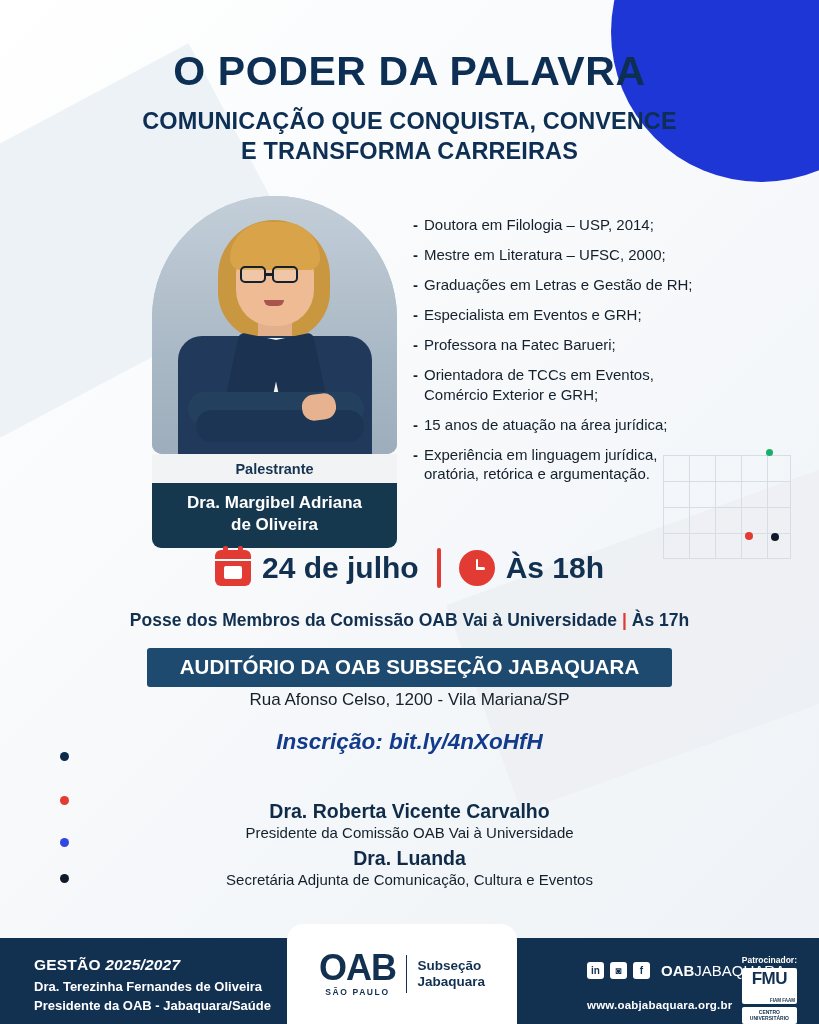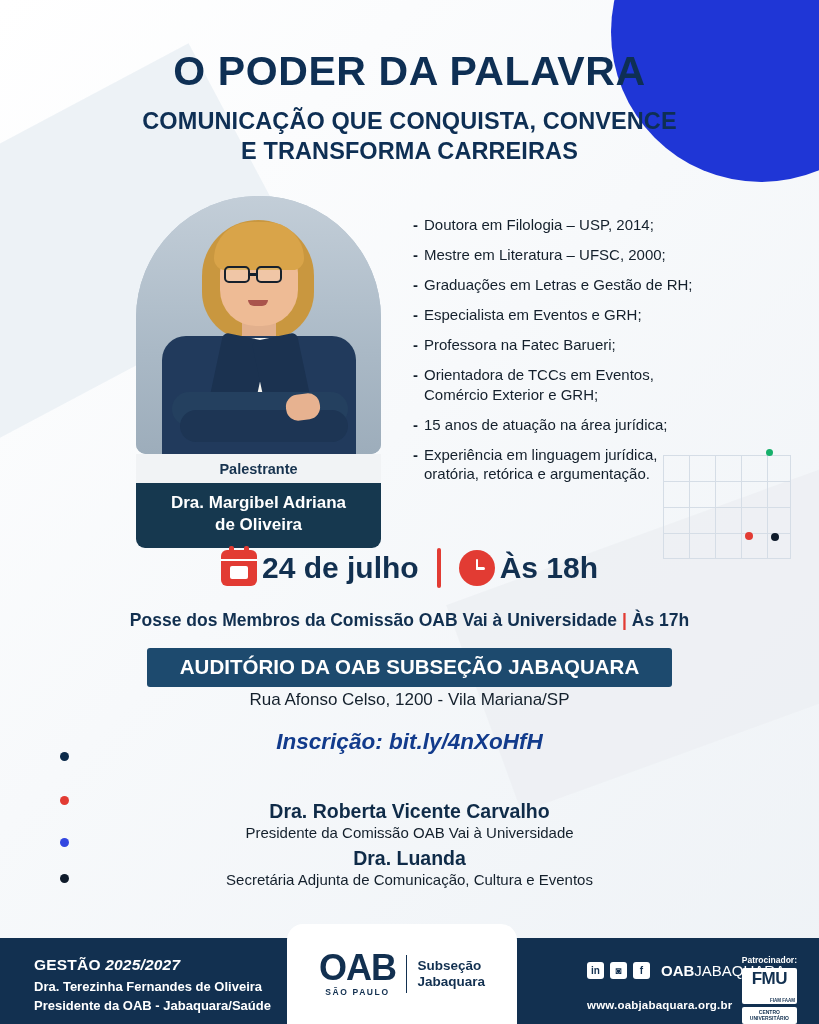--- a/index.html
+++ b/index.html
@@ -72,21 +72,21 @@
     color: #0e2f54;
     font-size: 23.5px;
     font-weight: bold;
     line-height: 1.28;
     letter-spacing: .1px;
   }
 
   
   .speaker {
     position: absolute;
-    top: 196px; left: 136px;
+    top: 196px; left: 152px;
     width: 245px;
     z-index: 5;
   }
   .photo {
     position: relative;
     width: 245px; height: 258px;
     border-top-left-radius: 122px;
     border-top-right-radius: 122px;
     border-bottom-left-radius: 10px;
     border-bottom-right-radius: 10px;
@@ -153,21 +153,21 @@
   }
   .cred .dashmark { color: #14202c; font-weight: bold; line-height: 1.33; }
 
   
   .datetime {
     position: absolute;
     top: 548px; left: 0; width: 819px;
     display: flex; align-items: center; justify-content: center; gap: 18px;
     z-index: 5;
   }
-  .dt-item { display: flex; align-items: center; gap: 5px; text-align: center; }
+  .dt-item { display: flex; align-items: center; gap: 11px; text-align: center; }
   .dt-text { color: #123050; font-size: 30px; font-weight: bold; }
   .divider-bar { width: 4px; height: 40px; background: #e23b33; border-radius: 2px; }
   .cal-icon { width: 36px; height: 36px; background: #e23b33; border-radius: 6px; position: relative; }
   .cal-icon::before { content: ""; position: absolute; left: 0; right: 0; top: 9px; height: 2px; background: #ffffff; }
   .cal-icon::after {
     content: ""; position: absolute; left: 9px; top: 16px; width: 18px; height: 13px;
     background: #ffffff;
     border-radius: 2px;
   }
   .cal-pin-l, .cal-pin-r { position: absolute; top: -4px; width: 5px; height: 9px; background: #e23b33; border-radius: 2px; }

